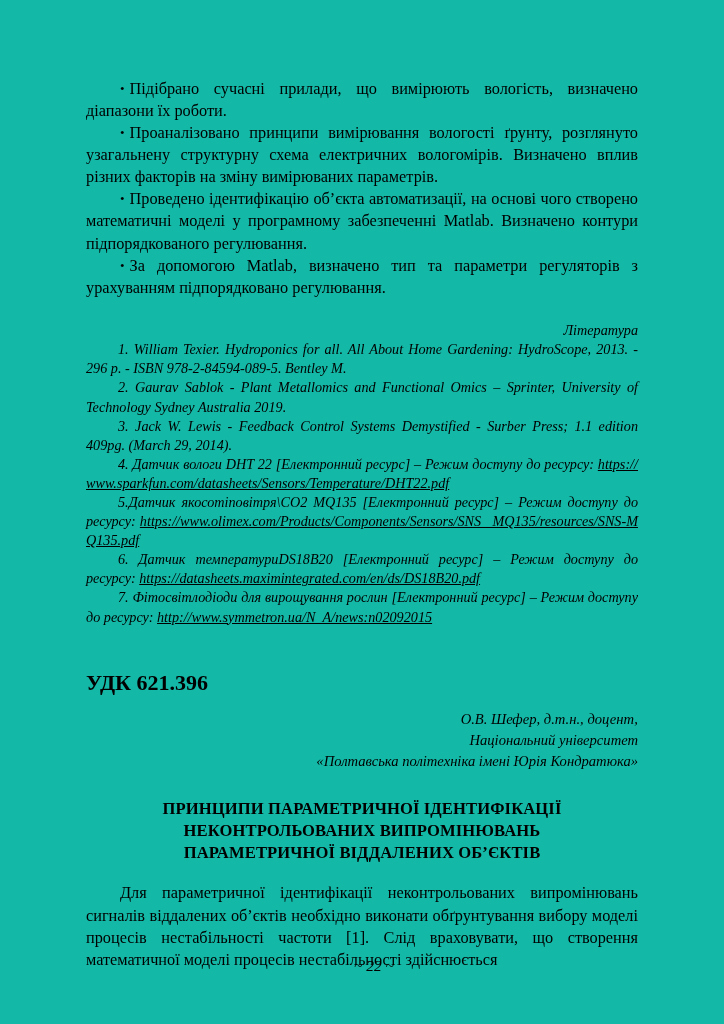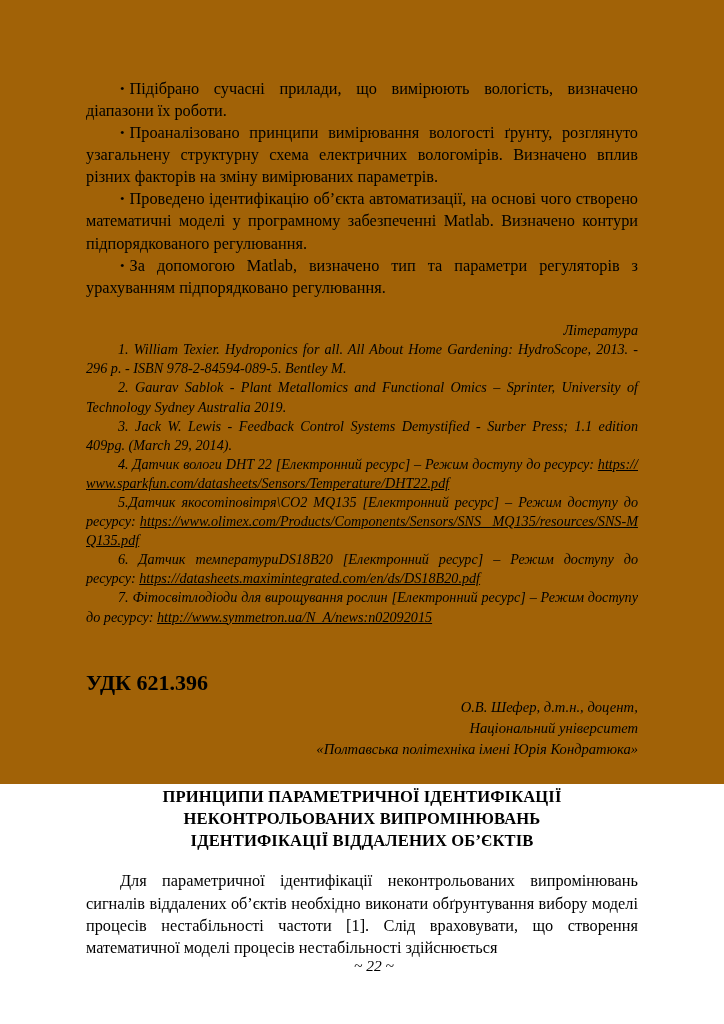--- a/index.html
+++ b/index.html
@@ -14,22 +14,22 @@
     position: relative;
     font-family: "Liberation Serif", "DejaVu Serif", serif;
     color: #000000;
     overflow: hidden;
   }
   .page {
     position: absolute;
     left: 0;
     top: 0;
     width: 724px;
-    height: 784px;
-    background: #a16207;
+    height: 1024px;
+    background: #14b8a6;
   }
   .content {
     position: absolute;
     left: 86px;
     top: 78px;
     width: 552px;
   }
 
   
   .bullet-list {
@@ -82,20 +82,21 @@
     margin-top: 42px;
   }
   .udc {
     font-size: 22px;
     font-weight: bold;
     line-height: 1.3;
     margin: 0;
     text-align: left;
   }
   .authors {
+    margin-top: 12px;
     text-align: right;
     font-size: 14.6px;
     font-style: italic;
     line-height: 1.44;
   }
   .authors div {
     margin: 0;
   }
   .article-title {
     margin-top: 26px;
@@ -161,21 +162,21 @@
 
       <div class="authors" id="author-block">
           <div>О.В. Шефер, д.т.н., доцент,</div>
           <div>Національний університет</div>
           <div>«Полтавська політехніка імені Юрія Кондратюка»</div>
         </div>
 
       <div class="article-title" id="article-title">
           <div>ПРИНЦИПИ ПАРАМЕТРИЧНОЇ ІДЕНТИФІКАЦІЇ</div>
           <div>НЕКОНТРОЛЬОВАНИХ ВИПРОМІНЮВАНЬ</div>
-          <div>ІДЕНТИФІКАЦІЇ ВІДДАЛЕНИХ ОБ’ЄКТІВ</div>
+          <div>ПАРАМЕТРИЧНОЇ ВІДДАЛЕНИХ ОБ’ЄКТІВ</div>
         </div>
 
       <div class="article-body">Для параметричної ідентифікації неконтрольованих випромінювань сигналів віддалених об’єктів необхідно виконати обґрунтування вибору моделі процесів нестабільності частоти [1]. Слід враховувати, що створення математичної моделі процесів нестабільності здійснюється</div>
     </div>
 
   </div>
 
   <div class="page-number">~ 22 ~</div>
 </div>
 

